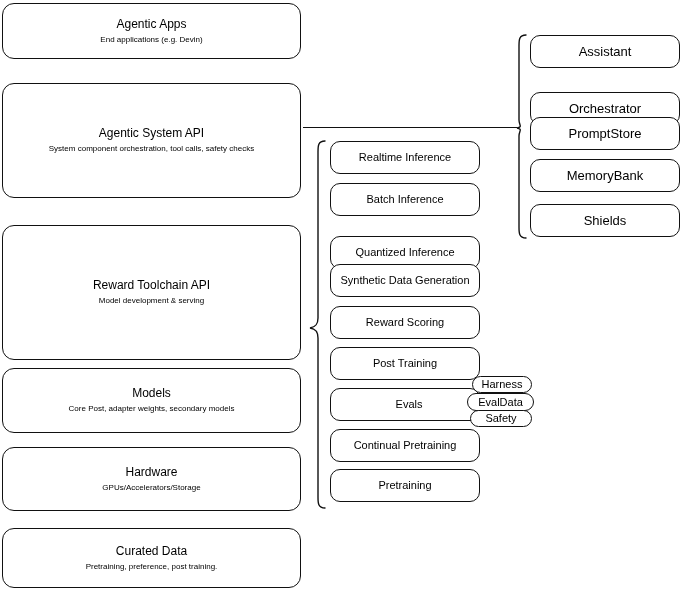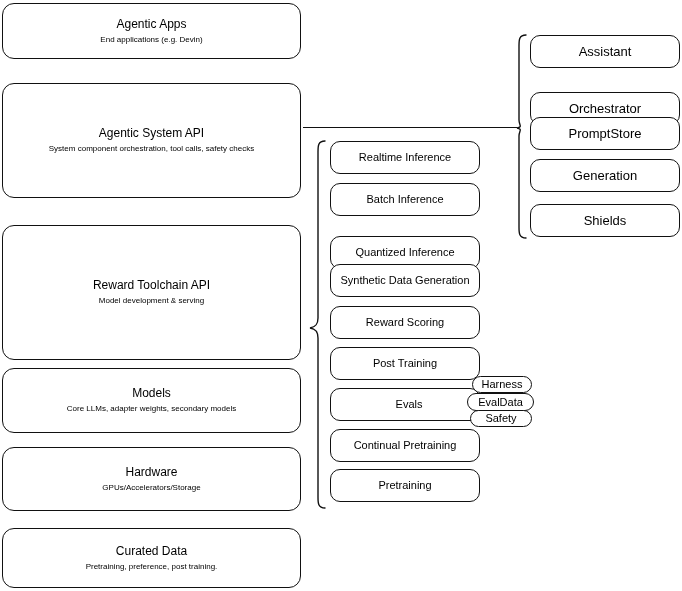--- a/index.html
+++ b/index.html
@@ -137,21 +137,21 @@
     <div class="subtitle">System component orchestration, tool calls, safety checks</div>
   </div>
 
   <div class="box layer-box" style="top:225px; height:135px;">
     <div class="title">Reward Toolchain API</div>
     <div class="subtitle">Model development &amp; serving</div>
   </div>
 
   <div class="box layer-box" style="top:368px; height:65px;">
     <div class="title">Models</div>
-    <div class="subtitle">Core LLMs, adapter weights, secondary models</div>
+    <div class="subtitle">Core Post, adapter weights, secondary models</div>
   </div>
 
   <div class="box layer-box" style="top:447px; height:64px;">
     <div class="title">Hardware</div>
     <div class="subtitle">GPUs/Accelerators/Storage</div>
   </div>
 
   <div class="box layer-box" style="top:528px; height:60px;">
     <div class="title">Curated Data</div>
     <div class="subtitle">Pretraining, preference, post training.</div>
@@ -198,19 +198,19 @@
   <div class="box right-box" style="top:35px;">
     <div class="title">Assistant</div>
   </div>
   <div class="box right-box" style="top:83px;margin-top:9px;">
     <div class="title">Orchestrator</div>
   </div>
   <div class="box right-box" style="top:117px;">
     <div class="title">PromptStore</div>
   </div>
   <div class="box right-box" style="top:159px;">
-    <div class="title">Generation</div>
+    <div class="title">MemoryBank</div>
   </div>
   <div class="box right-box" style="top:204px;">
     <div class="title">Shields</div>
   </div>
 
 </div>
 
 </body></html>

